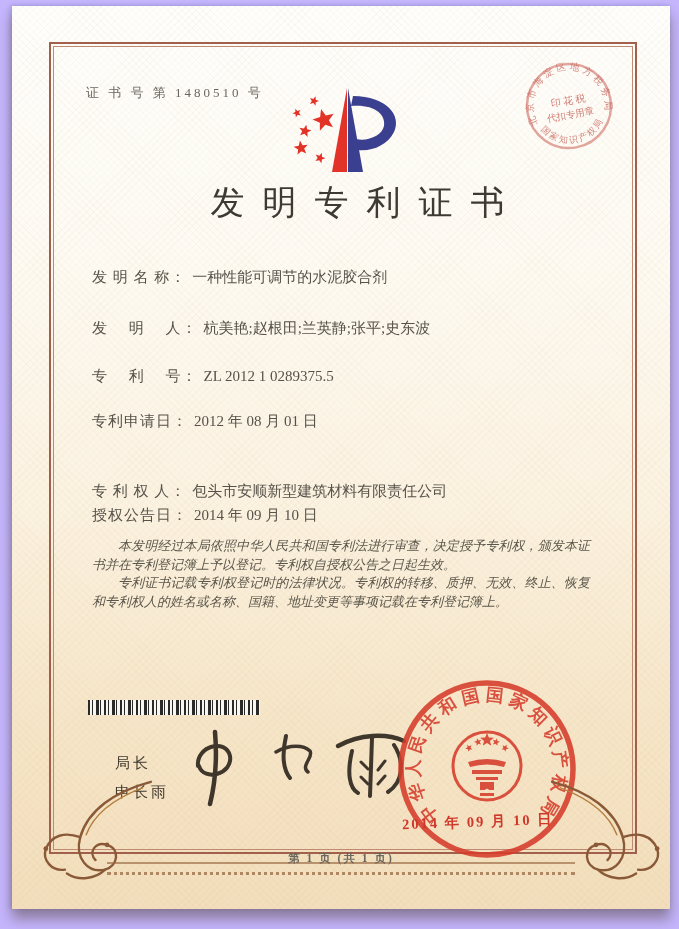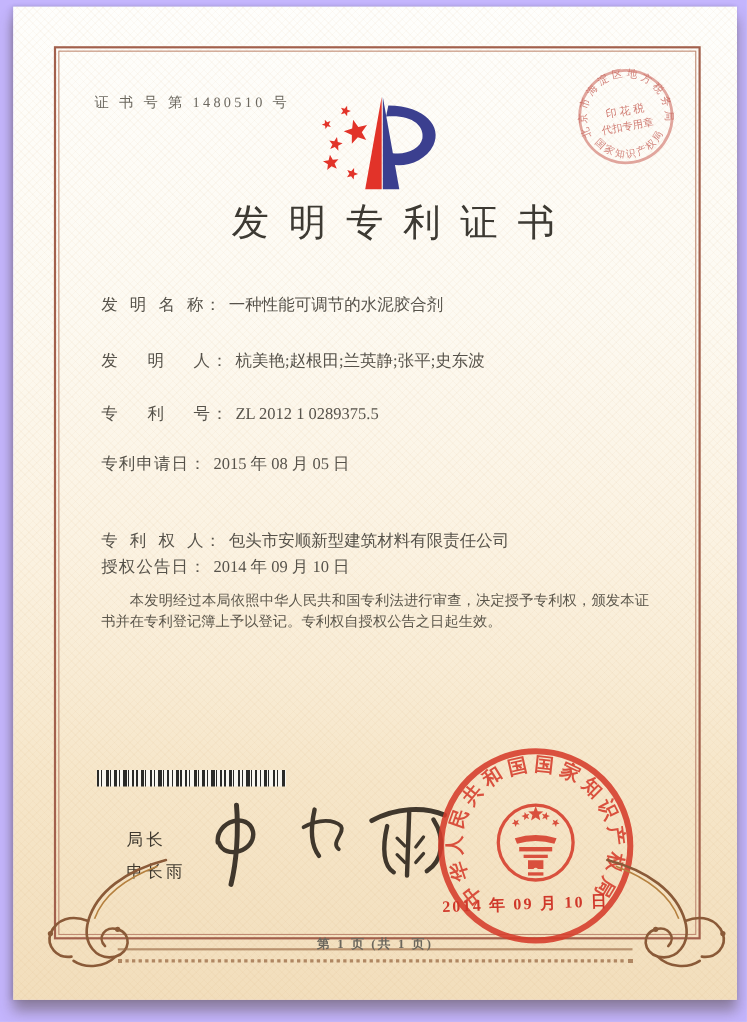--- a/index.html
+++ b/index.html
@@ -10,25 +10,25 @@
            repeating-linear-gradient(45deg, rgba(205,155,95,.05) 0 1px, rgba(0,0,0,0) 1px 5px),
            repeating-linear-gradient(-45deg, rgba(205,155,95,.05) 0 1px, rgba(0,0,0,0) 1px 5px),
            linear-gradient(180deg,#fefefc 0%,#fdfaf2 30%,#fbf2e1 55%,#f6e6c9 78%,#f2debc 100%);
          box-shadow:0 10px 12px rgba(70,58,45,.45), -3px 0 5px rgba(0,0,0,.10), 0 -1px 3px rgba(0,0,0,.08);}
   .frame{position:absolute;left:37px;top:36px;right:33px;bottom:55px;border:2px solid #a2604c;}
   .frame-inner{position:absolute;inset:2px;border:1px solid #c08a72;}
   .cert-no{position:absolute;left:74px;top:78px;font-size:13px;letter-spacing:3px;color:#6b675e;}
   .title{position:absolute;left:0;right:0;top:174px;text-align:center;font-size:34px;
          letter-spacing:18px;text-indent:18px;color:#3d3a33;font-weight:500;padding-left:33px;}
   .field-row{position:absolute;left:80px;right:60px;font-size:15px;color:#56524a;white-space:nowrap;}
-  .field-label{letter-spacing:1px;font-family:Liberation Mono, monospace;}
+  .field-label{letter-spacing:1px;}
   .field-value{margin-left:6px;}
   .paras{position:absolute;left:80px;right:80px;top:531px;font-size:13px;line-height:18.5px;
          color:#5b564b;text-align:justify;}
-  .paras p{margin:0;text-indent:2em;}
+  .paras p{margin:0;text-indent:2em;font-style:italic;}
   .barcode{position:absolute;left:76px;top:694px;width:172px;height:15px;
            background:repeating-linear-gradient(90deg,#2a2a28 0 2px,#f8f6f0 2px 4px,#2a2a28 4px 5px,
            #f8f6f0 5px 8px,#2a2a28 8px 11px,#f8f6f0 11px 12px,#2a2a28 12px 13px,#f8f6f0 13px 16px);}
   .sig-block{position:absolute;left:103px;top:744px;font-size:15px;line-height:29px;
              letter-spacing:3px;color:#3e382e;font-family:Liberation Mono, monospace;}
   .sig-svg{position:absolute;left:168px;top:718px;}
   .logo{position:absolute;left:272px;top:80px;}
   .tax-stamp{position:absolute;left:512px;top:55px;transform:rotate(-10deg);opacity:.85;}
   .seal{position:absolute;left:380px;top:668px;width:190px;height:190px;}
   .seal-date{position:absolute;left:10px;top:138px;width:180px;font-size:14.5px;font-weight:bold;
@@ -93,31 +93,32 @@
     <div class="field-row" style="top:262px">
       <span class="field-label">发 明 名 称：</span><span class="field-value">一种性能可调节的水泥胶合剂</span>
     </div>
     <div class="field-row" style="top:313px">
       <span class="field-label">发　 明　 人：</span><span class="field-value">杭美艳;赵根田;兰英静;张平;史东波</span>
     </div>
     <div class="field-row" style="top:361px">
       <span class="field-label">专　 利　 号：</span><span class="field-value">ZL 2012 1 0289375.5</span>
     </div>
     <div class="field-row" style="top:406px">
-      <span class="field-label">专利申请日：</span><span class="field-value">2015 年 08 月 05 日</span>
+      <span class="field-label">专利申请日：</span><span class="field-value">2012 年 08 月 01 日</span>
     </div>
     <div class="field-row" style="top:476px">
       <span class="field-label">专 利 权 人：</span><span class="field-value">包头市安顺新型建筑材料有限责任公司</span>
     </div>
     <div class="field-row" style="top:500px">
       <span class="field-label">授权公告日：</span><span class="field-value">2014 年 09 月 10 日</span>
     </div>
 
     <div class="paras">
       <p>本发明经过本局依照中华人民共和国专利法进行审查，决定授予专利权，颁发本证书并在专利登记簿上予以登记。专利权自授权公告之日起生效。</p>
+      <p>专利证书记载专利权登记时的法律状况。专利权的转移、质押、无效、终止、恢复和专利权人的姓名或名称、国籍、地址变更等事项记载在专利登记簿上。</p>
     </div>
 
     <div class="barcode"></div>
 
     <div class="sig-block">
       <div>局长</div>
       <div>申长雨</div>
     </div>
 
     <svg class="sig-svg" width="230" height="95" viewBox="0 0 230 95">

